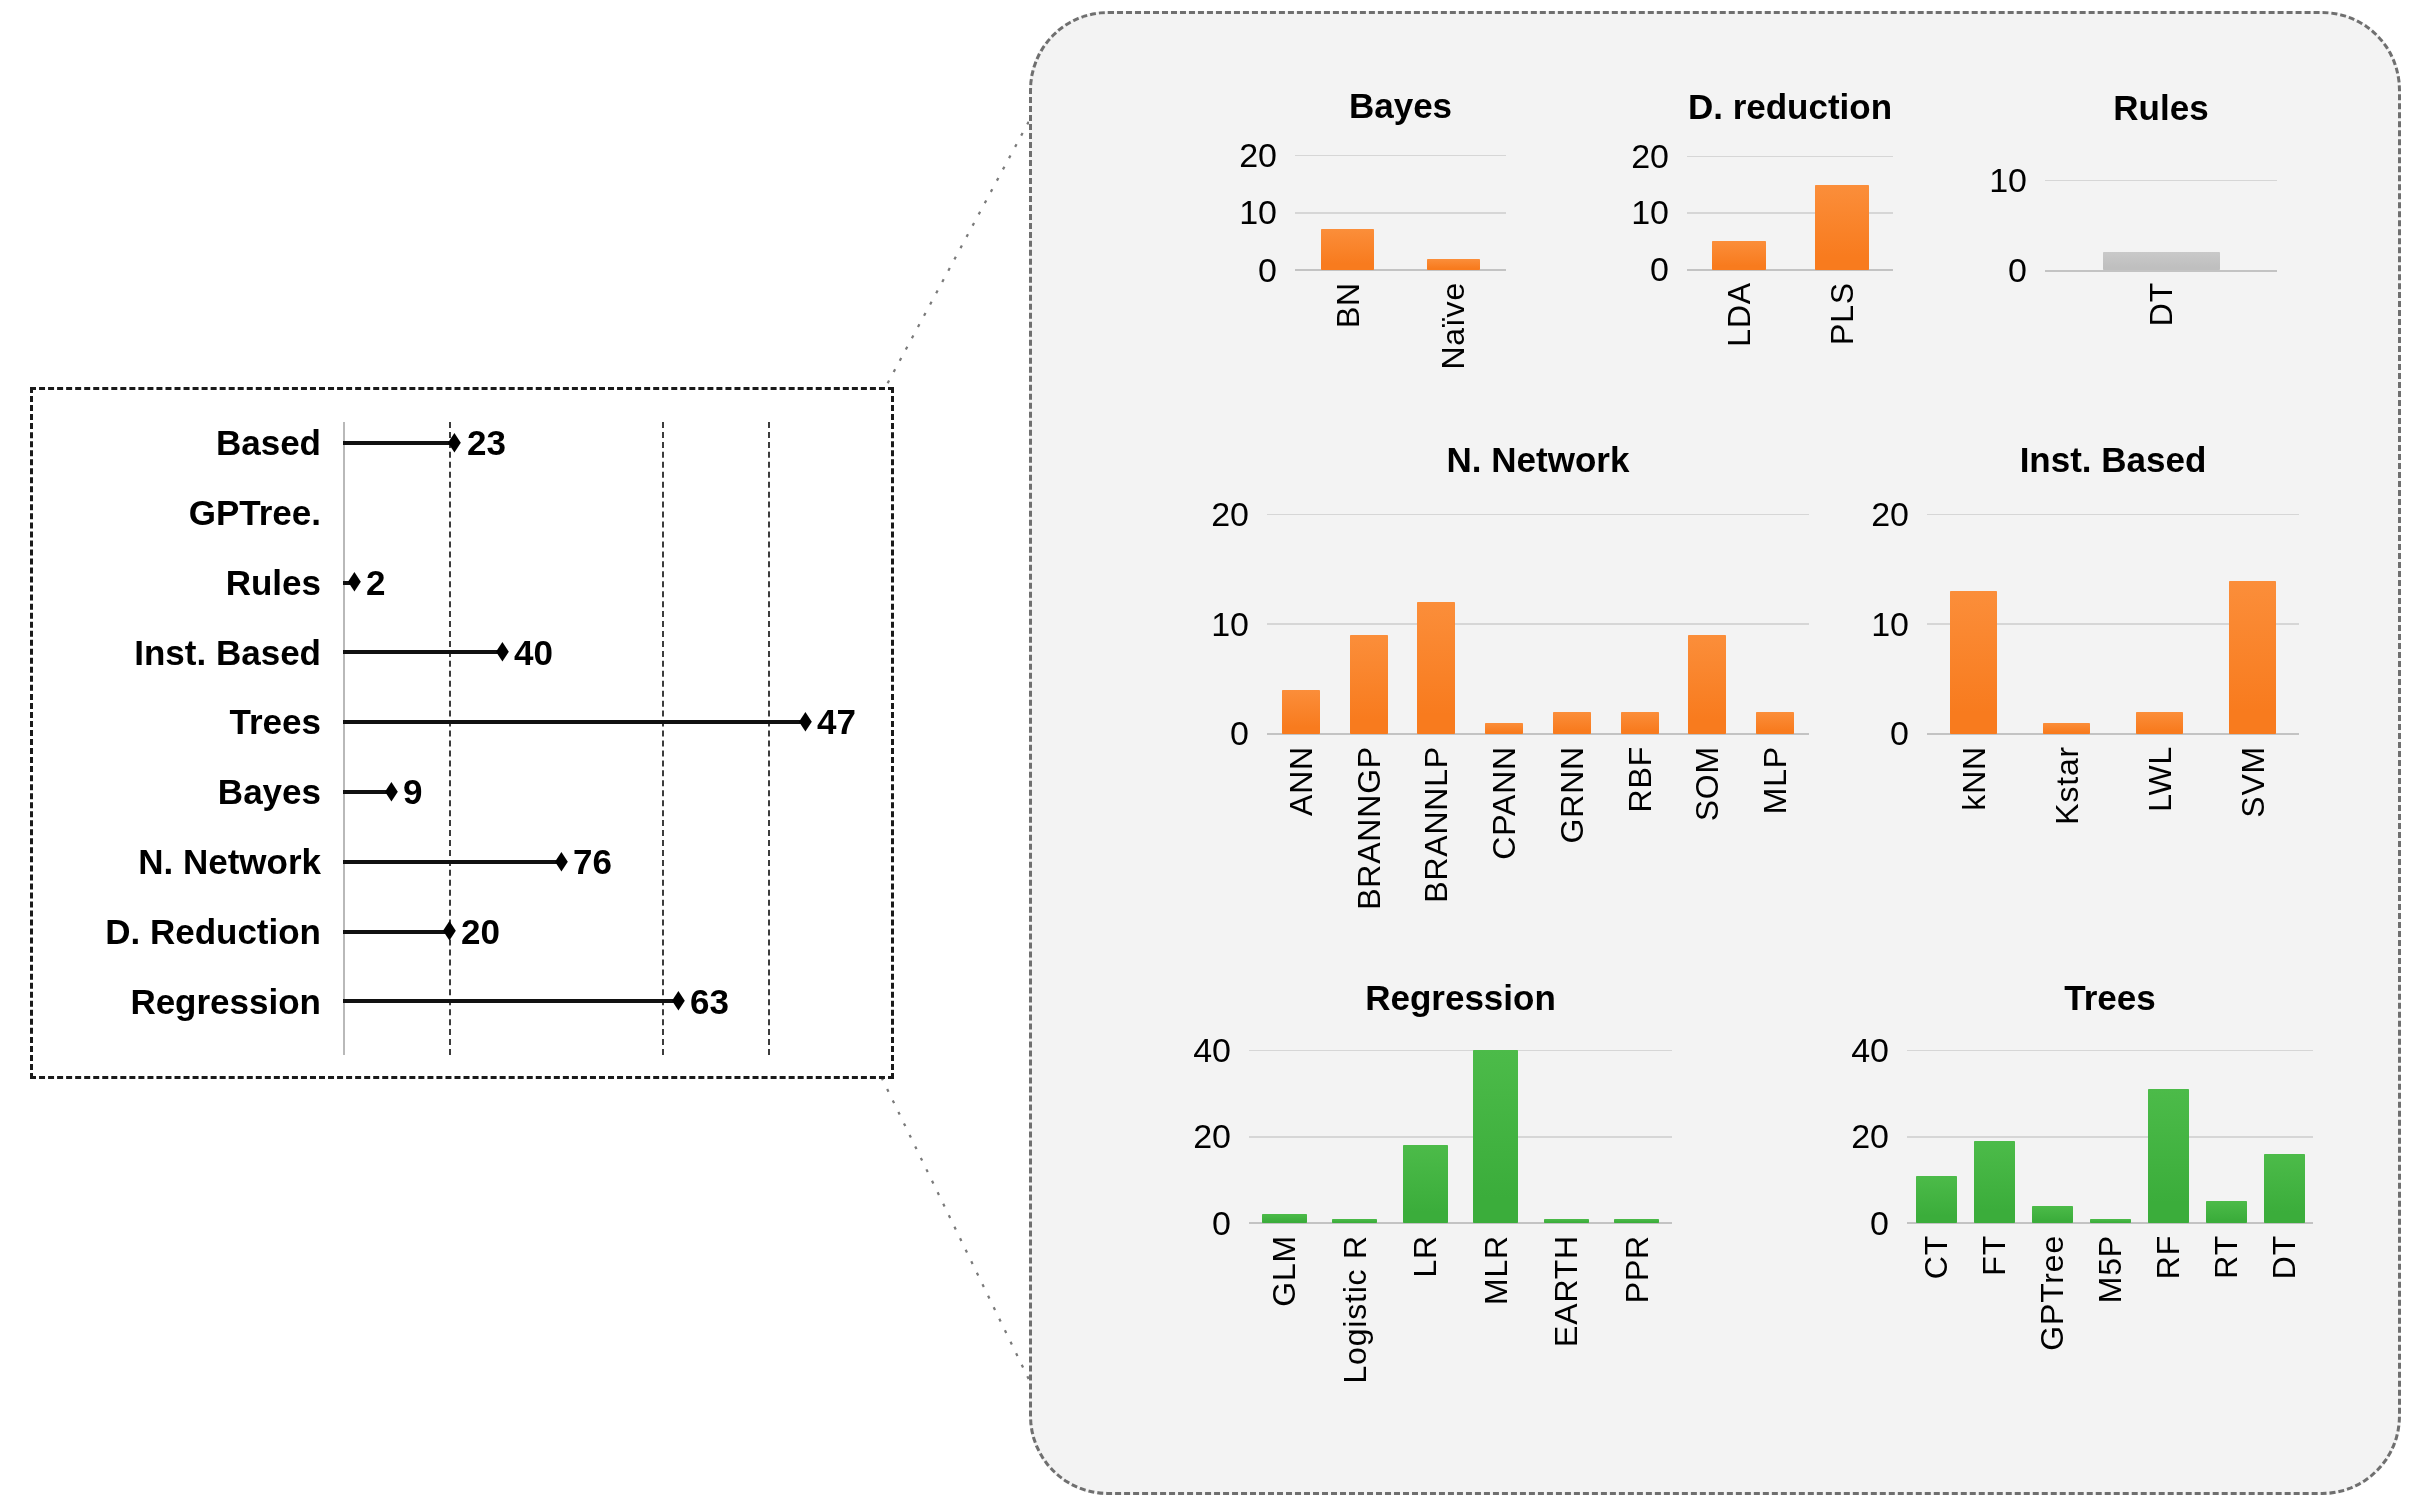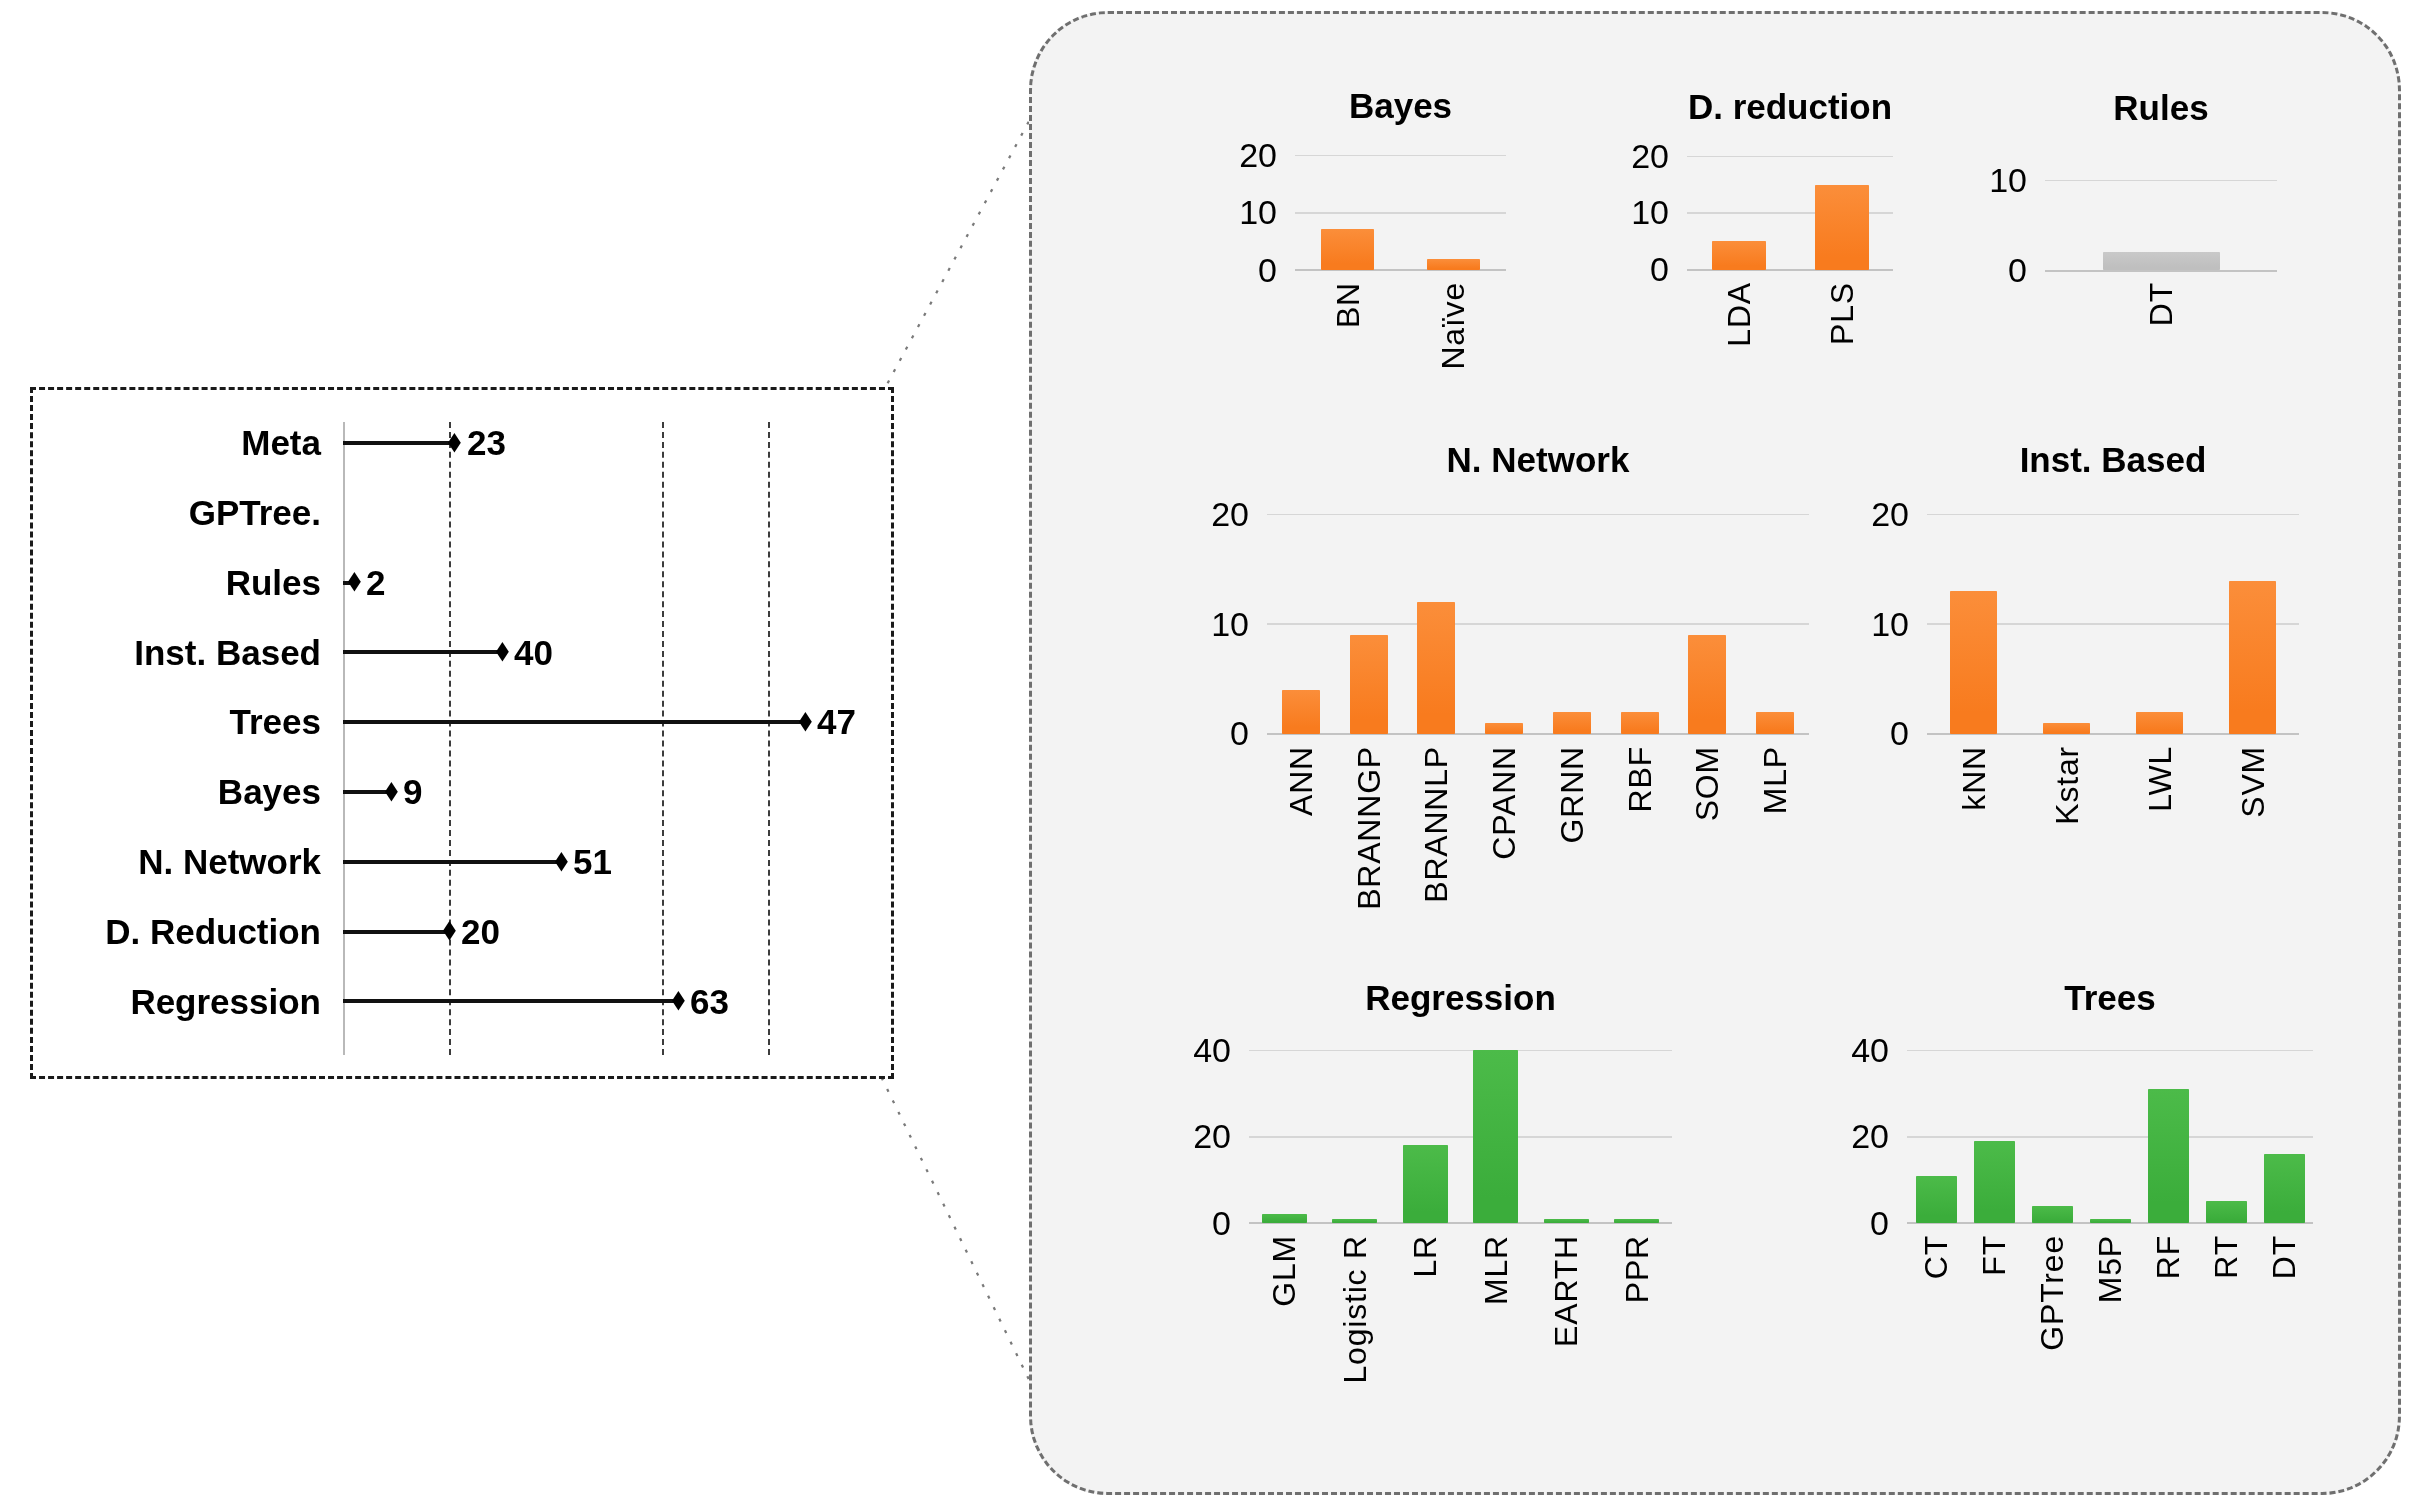--- a/index.html
+++ b/index.html
@@ -47,21 +47,21 @@
   <svg id="connector-svg" width="2413" height="1508" viewBox="0 0 3208 2004">
     <line x1="1172" y1="524" x2="1432" y2="42" stroke="#7a7a7a" stroke-width="3" stroke-dasharray="4 13"></line>
     <line x1="1172" y1="1432" x2="1414" y2="1928" stroke="#7a7a7a" stroke-width="3" stroke-dasharray="4 13"></line>
   </svg>
 
   <div id="left-box">
       <div class="lp-axis" style="left: 310px; top: 32px; height: 633px;"></div>
       <div class="lp-grid" style="left: 416px; top: 32px; height: 633px;"></div>
       <div class="lp-grid" style="left: 629px; top: 32px; height: 633px;"></div>
       <div class="lp-grid" style="left: 735px; top: 32px; height: 633px;"></div>
-      <div class="lp-row-label" style="right: 570px; top: 35px;">Meta</div>
+      <div class="lp-row-label" style="right: 570px; top: 35px;">Based</div>
       <div class="lp-stem" style="left: 310px; top: 51px; width: 112px;"></div>
       <div class="lp-diamond" style="left: 415px; top: 43px;"></div>
       <div class="lp-value" style="left: 434px; top: 35px;">23</div>
       <div class="lp-row-label" style="right: 570px; top: 105px;">GPTree.</div>
       <div class="lp-row-label" style="right: 570px; top: 175px;">Rules</div>
       <div class="lp-stem" style="left: 310px; top: 191px; width: 10.6px;"></div>
       <div class="lp-diamond" style="left: 315px; top: 182px;"></div>
       <div class="lp-value" style="left: 333px; top: 175px;">2</div>
       <div class="lp-row-label" style="right: 570px; top: 245px;">Inst. Based</div>
       <div class="lp-stem" style="left: 310px; top: 260px; width: 159px;"></div>
@@ -71,21 +71,21 @@
       <div class="lp-stem" style="left: 310px; top: 330px; width: 462px;"></div>
       <div class="lp-diamond" style="left: 766px; top: 322px;"></div>
       <div class="lp-value" style="left: 784px; top: 314px;">47</div>
       <div class="lp-row-label" style="right: 570px; top: 384px;">Bayes</div>
       <div class="lp-stem" style="left: 310px; top: 400px; width: 48px;"></div>
       <div class="lp-diamond" style="left: 352px; top: 392px;"></div>
       <div class="lp-value" style="left: 370px; top: 384px;">9</div>
       <div class="lp-row-label" style="right: 570px; top: 454px;">N. Network</div>
       <div class="lp-stem" style="left: 310px; top: 470px; width: 218px;"></div>
       <div class="lp-diamond" style="left: 522px; top: 462px;"></div>
-      <div class="lp-value" style="left: 540px; top: 454px;">51</div>
+      <div class="lp-value" style="left: 540px; top: 454px;">76</div>
       <div class="lp-row-label" style="right: 570px; top: 524px;">D. Reduction</div>
       <div class="lp-stem" style="left: 310px; top: 540px; width: 106px;"></div>
       <div class="lp-diamond" style="left: 410px; top: 531px;"></div>
       <div class="lp-value" style="left: 428px; top: 524px;">20</div>
       <div class="lp-row-label" style="right: 570px; top: 594px;">Regression</div>
       <div class="lp-stem" style="left: 310px; top: 609px; width: 335px;"></div>
       <div class="lp-diamond" style="left: 639px; top: 601px;"></div>
       <div class="lp-value" style="left: 657px; top: 594px;">63</div>
     </div>
 

